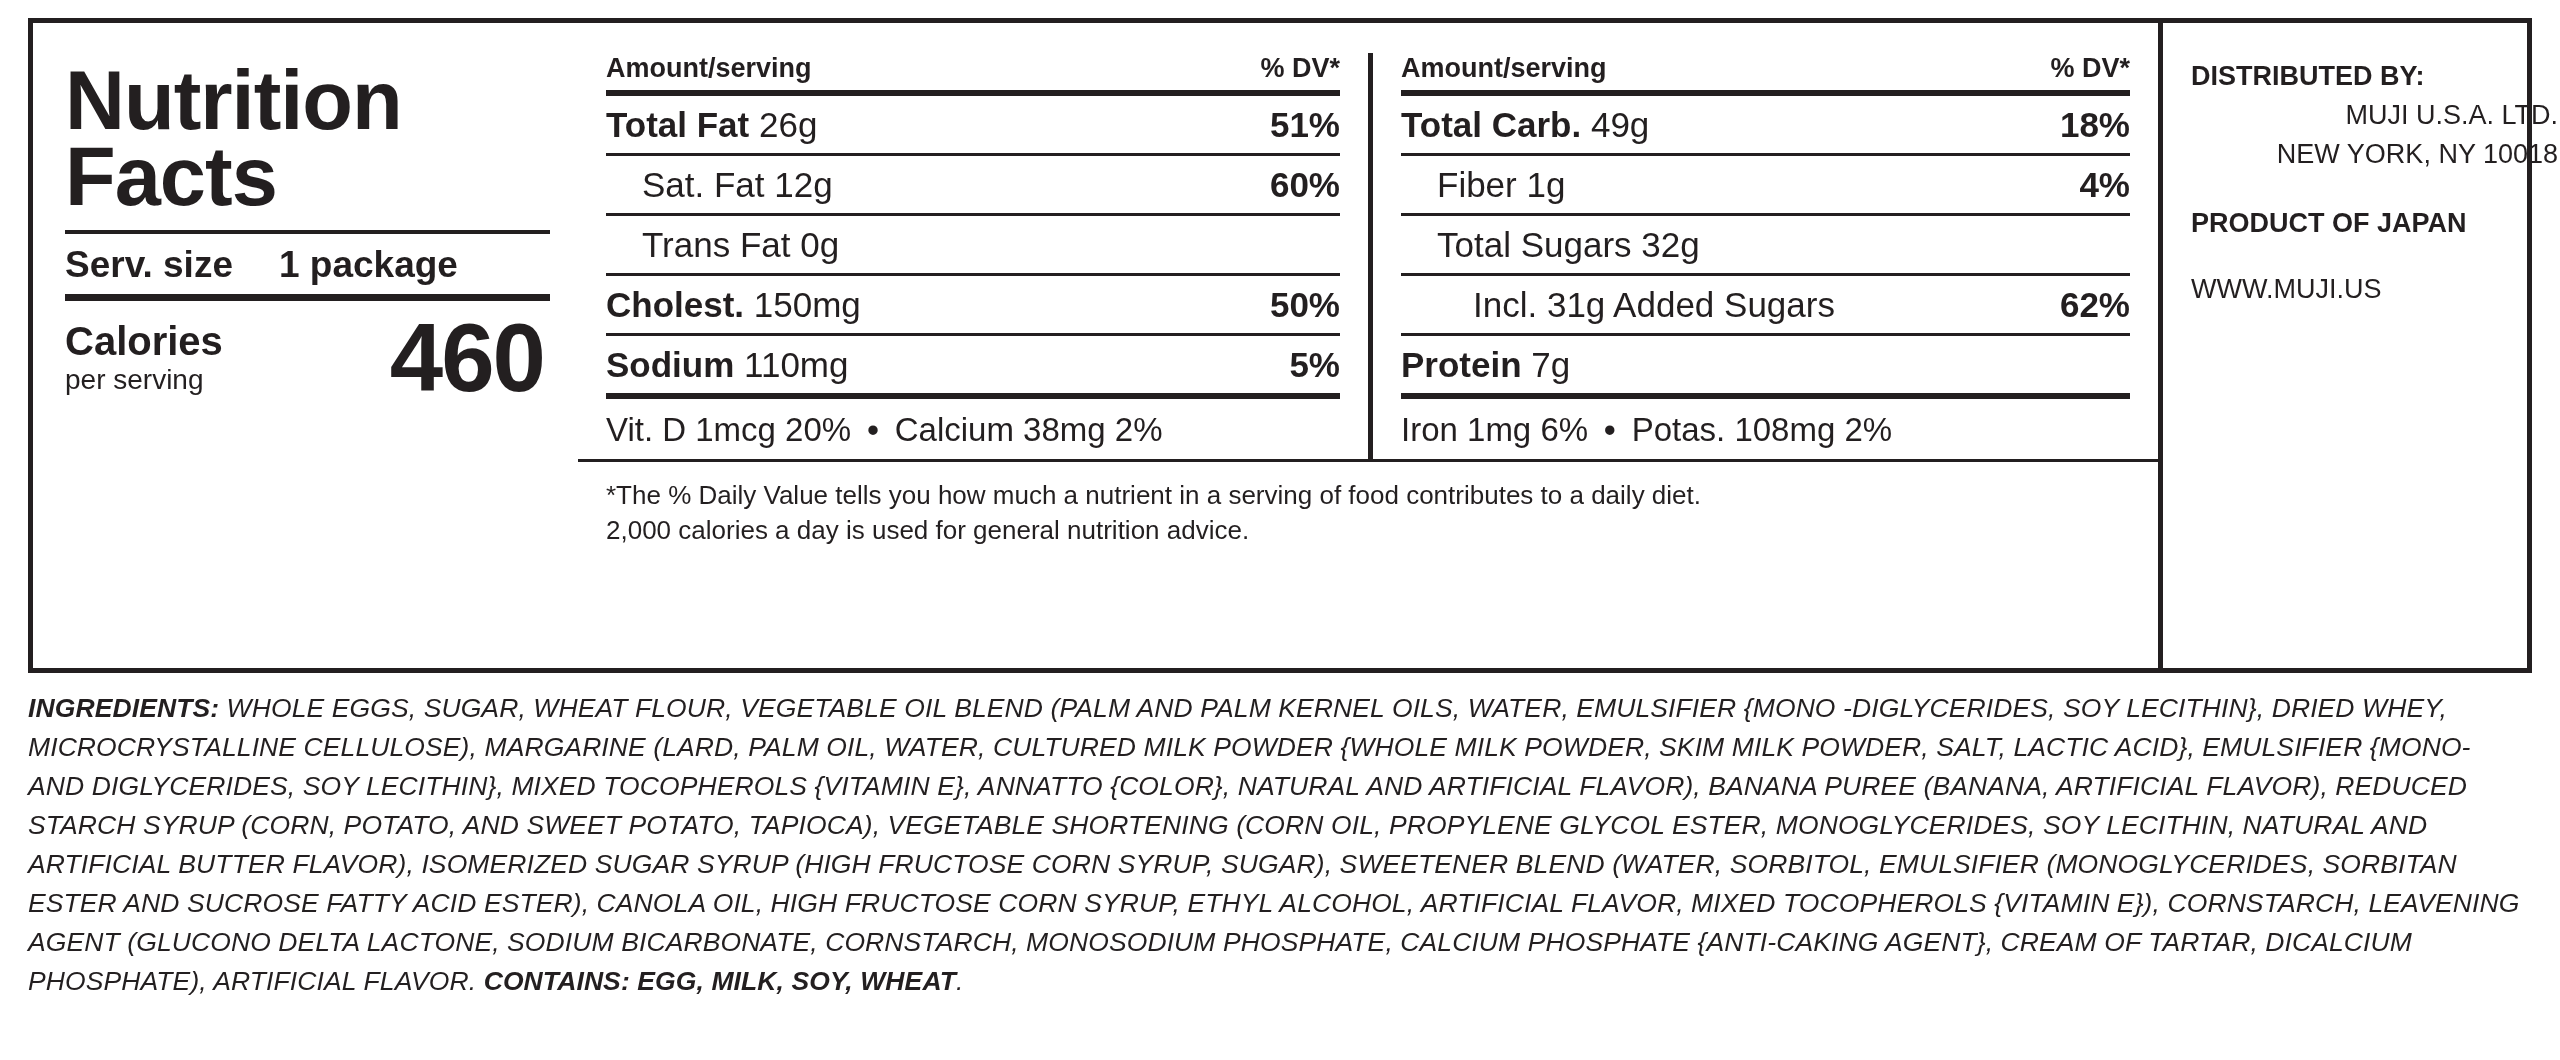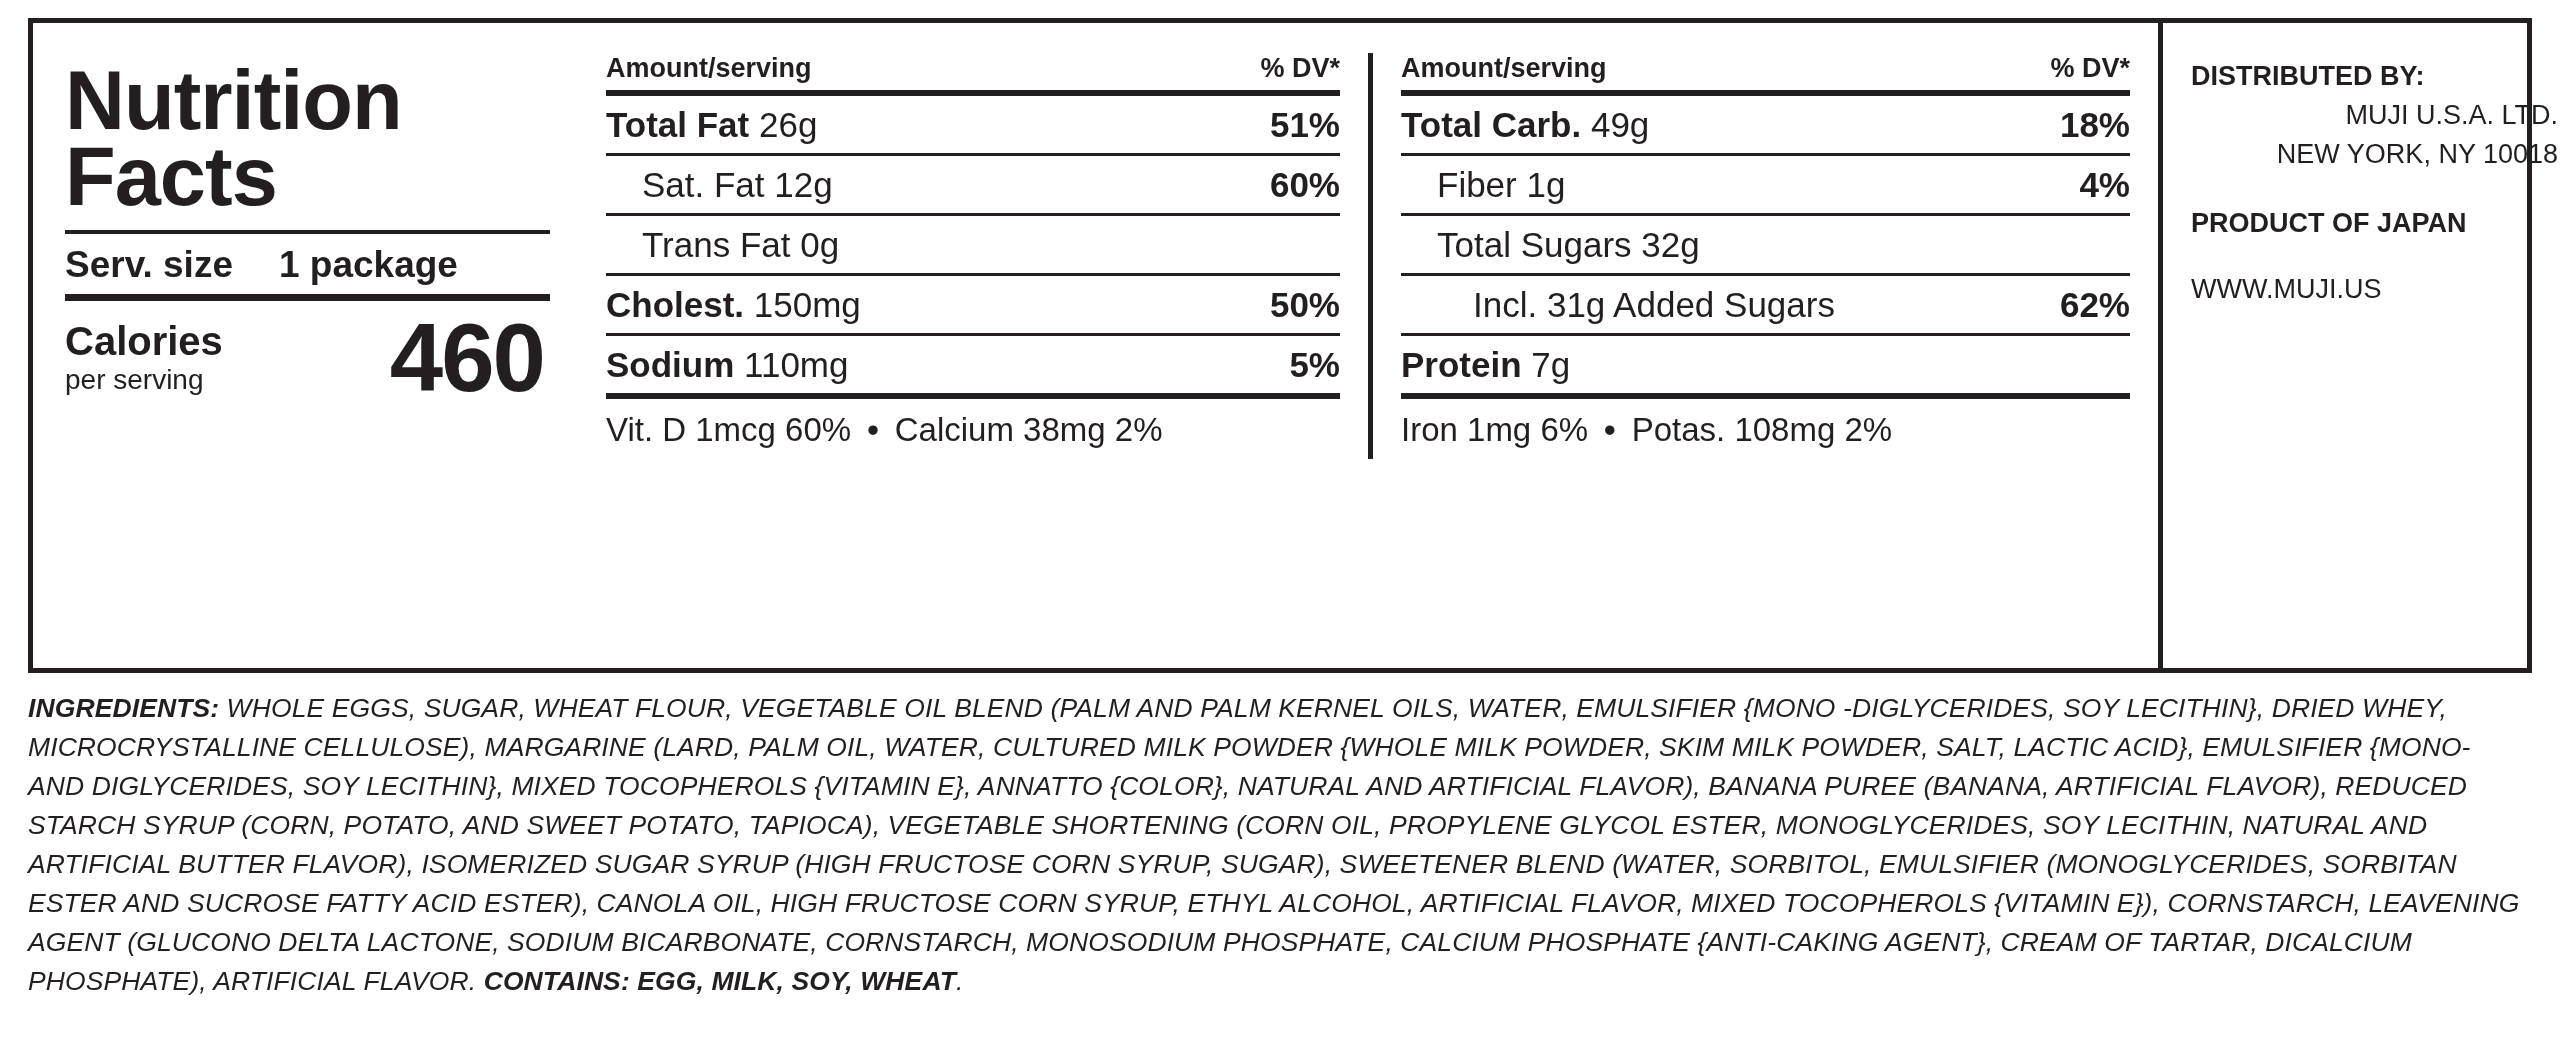--- a/index.html
+++ b/index.html
@@ -298,31 +298,35 @@
           <div class="nrow">
             <span class="nm"><b>Protein</b> <span>7g</span></span>
             <span class="dv"></span>
           </div>
           <div class="line-thick"></div>
         </div>
       </div>
 
       <div class="vits">
         <div class="vit-cell first">
-          <span>Vit. D 1mcg 60%</span>
+          <span>Vit. D 1mcg 20%</span>
           <span class="dot">•</span>
           <span>Calcium 38mg 2%</span>
         </div>
         <div class="vit-cell second">
           <span>Iron 1mg 6%</span>
           <span class="dot">•</span>
           <span>Potas. 108mg 2%</span>
         </div>
       </div>
 
+      <div class="footnote">
+        <div>*The % Daily Value tells you how much a nutrient in a serving of food contributes to a daily diet.</div>
+        <div>2,000 calories a day is used for general nutrition advice.</div>
+      </div>
     </div>
 
     <div class="col-dist">
       <div class="dist-head"><span>DISTRIBUTED BY</span><span>:</span></div>
       <div class="dist-lines">
         <div>MUJI U.S.A. LTD.</div>
         <div>NEW YORK, NY 10018</div>
       </div>
       <div class="dist-product">PRODUCT OF JAPAN</div>
       <div class="dist-web">WWW.MUJI.US</div>

